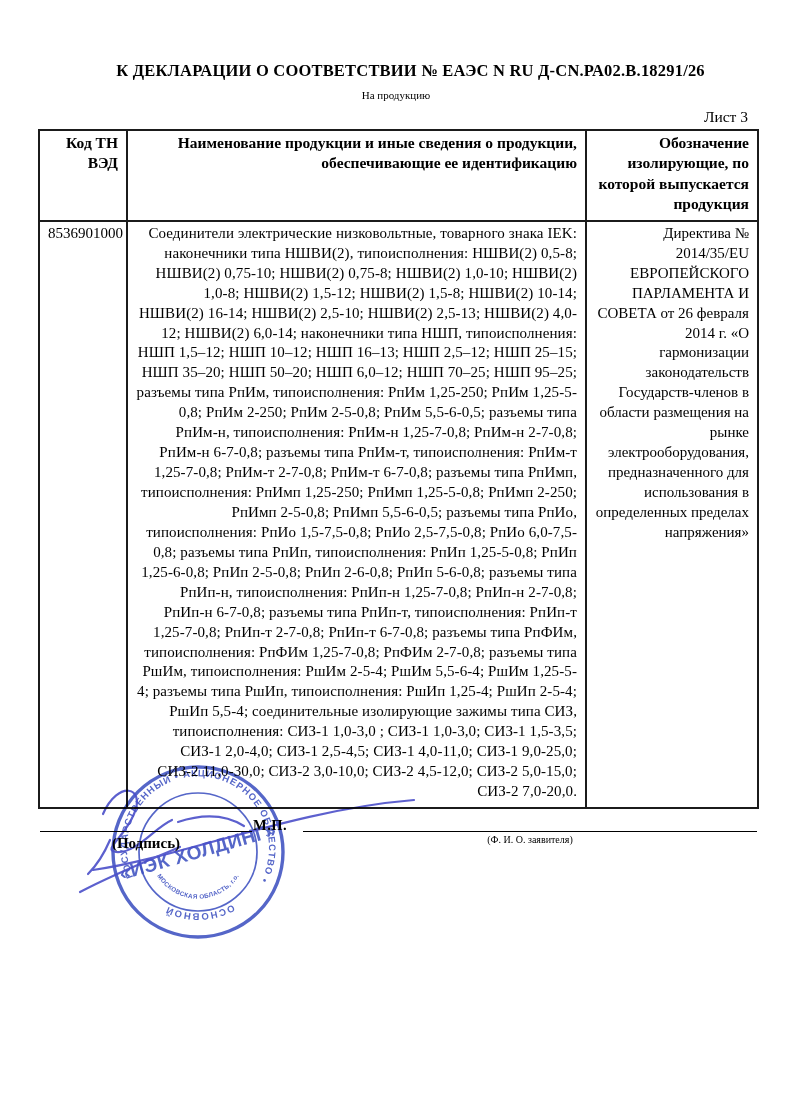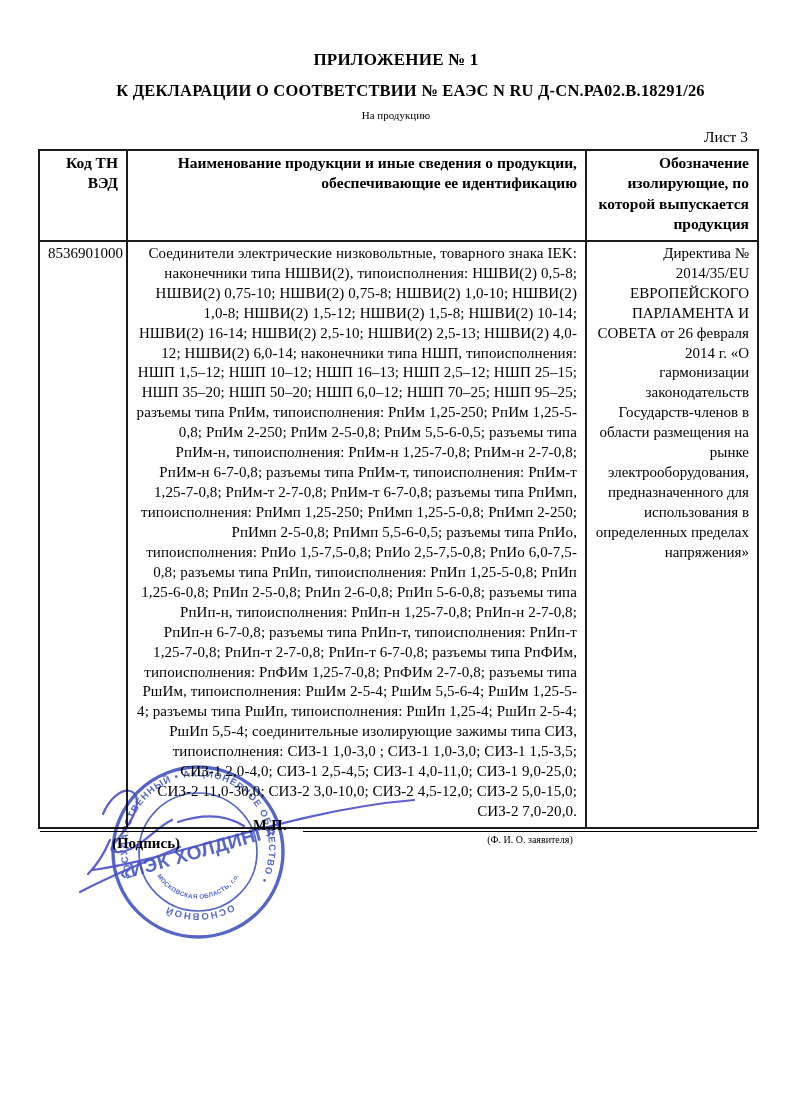--- a/index.html
+++ b/index.html
@@ -35,21 +35,20 @@
 
   
   .stamp-svg { position:absolute; left:58px; top:752px; mix-blend-mode:multiply; pointer-events:none; }
 </style>
 </head>
 <body>
 
 <div class="page">
 
   <div class="doc-header">
-    <div class="title-line1">ПРИЛОЖЕНИЕ № 1</div>
     <div class="title-line2">К ДЕКЛАРАЦИИ О СООТВЕТСТВИИ № ЕАЭС N RU Д-CN.РА02.В.18291/26</div>
     <div class="title-line3">На продукцию</div>
   </div>
 
   <div class="sheet-label">Лист 3</div>
 
   <table class="doc-table">
     <colgroup>
       <col class="col-code">
         <col class="col-desc">

